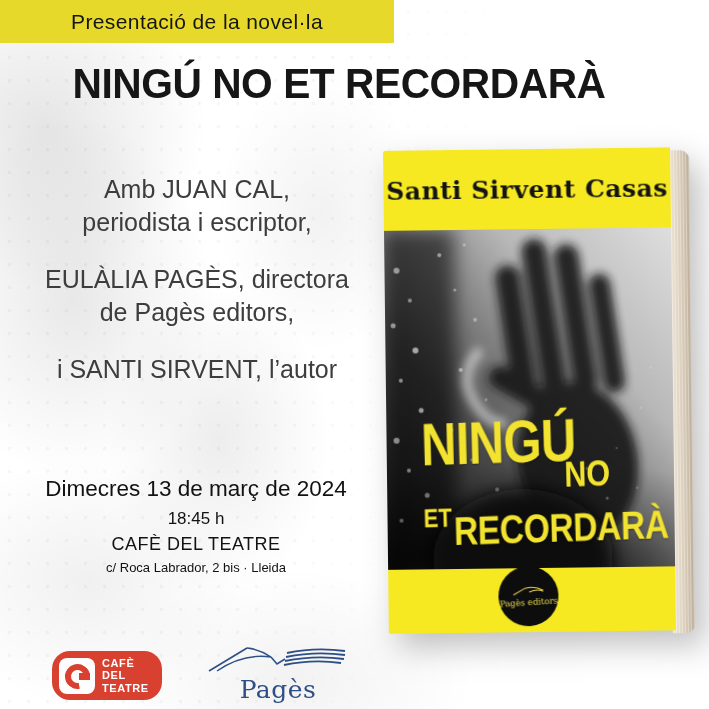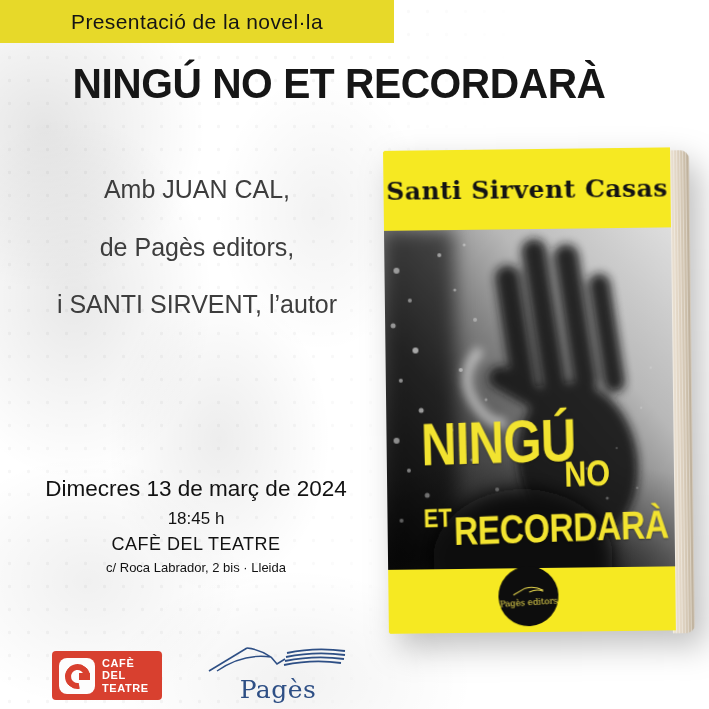--- a/index.html
+++ b/index.html
@@ -58,21 +58,21 @@
     color:#121212;font-weight:400;line-height:1.5;
   }
   .event .date{font-size:22.5px;}
   .event .time{font-size:17px;}
   .event .venue{font-size:18px;letter-spacing:.5px;}
   .event .address{font-size:13px;text-align:center;}
 
   
   .cafe-logo{
     position:absolute;left:52px;top:651px;width:110px;height:49px;z-index:3;
-    background:#d8402f;border-radius:4px;display:flex;align-items:center;gap:7px;
+    background:#d8402f;border-radius:18px;display:flex;align-items:center;gap:7px;
     padding-left:7px;box-sizing:border-box;
   }
   .cafe-mark{position:relative;width:36px;height:36px;background:#fdfdfd;border-radius:8px;}
   .cafe-c{
     position:absolute;left:6px;top:6px;width:13px;height:13px;border-radius:50%;
     border:6px solid #d8402f;border-right-color:transparent;transform:rotate(35deg);
   }
   .cafe-bar{position:absolute;right:5px;top:15px;width:11px;height:7px;background:#d8402f;}
   .cafe-text{color:#ffffff;font-weight:700;font-size:11px;line-height:1.12;letter-spacing:.6px;}
 
@@ -142,22 +142,24 @@
 
   <div class="banner">
     <span>Presentació de la novel·la</span>
   </div>
 
   <div class="main-title">NINGÚ NO ET RECORDARÀ</div>
 
   <div class="guests">
     <div class="grp">
       <div>Amb JUAN CAL,</div>
+      <div>periodista i escriptor,</div>
     </div>
     <div class="grp">
+      <div>EULÀLIA PAGÈS, directora</div>
       <div>de Pagès editors,</div>
     </div>
     <div class="grp">
       <div>i SANTI SIRVENT, l’autor</div>
     </div>
   </div>
 
   <div class="event">
     <div class="date">Dimecres 13 de març de 2024</div>
     <div class="time">18:45 h</div>

